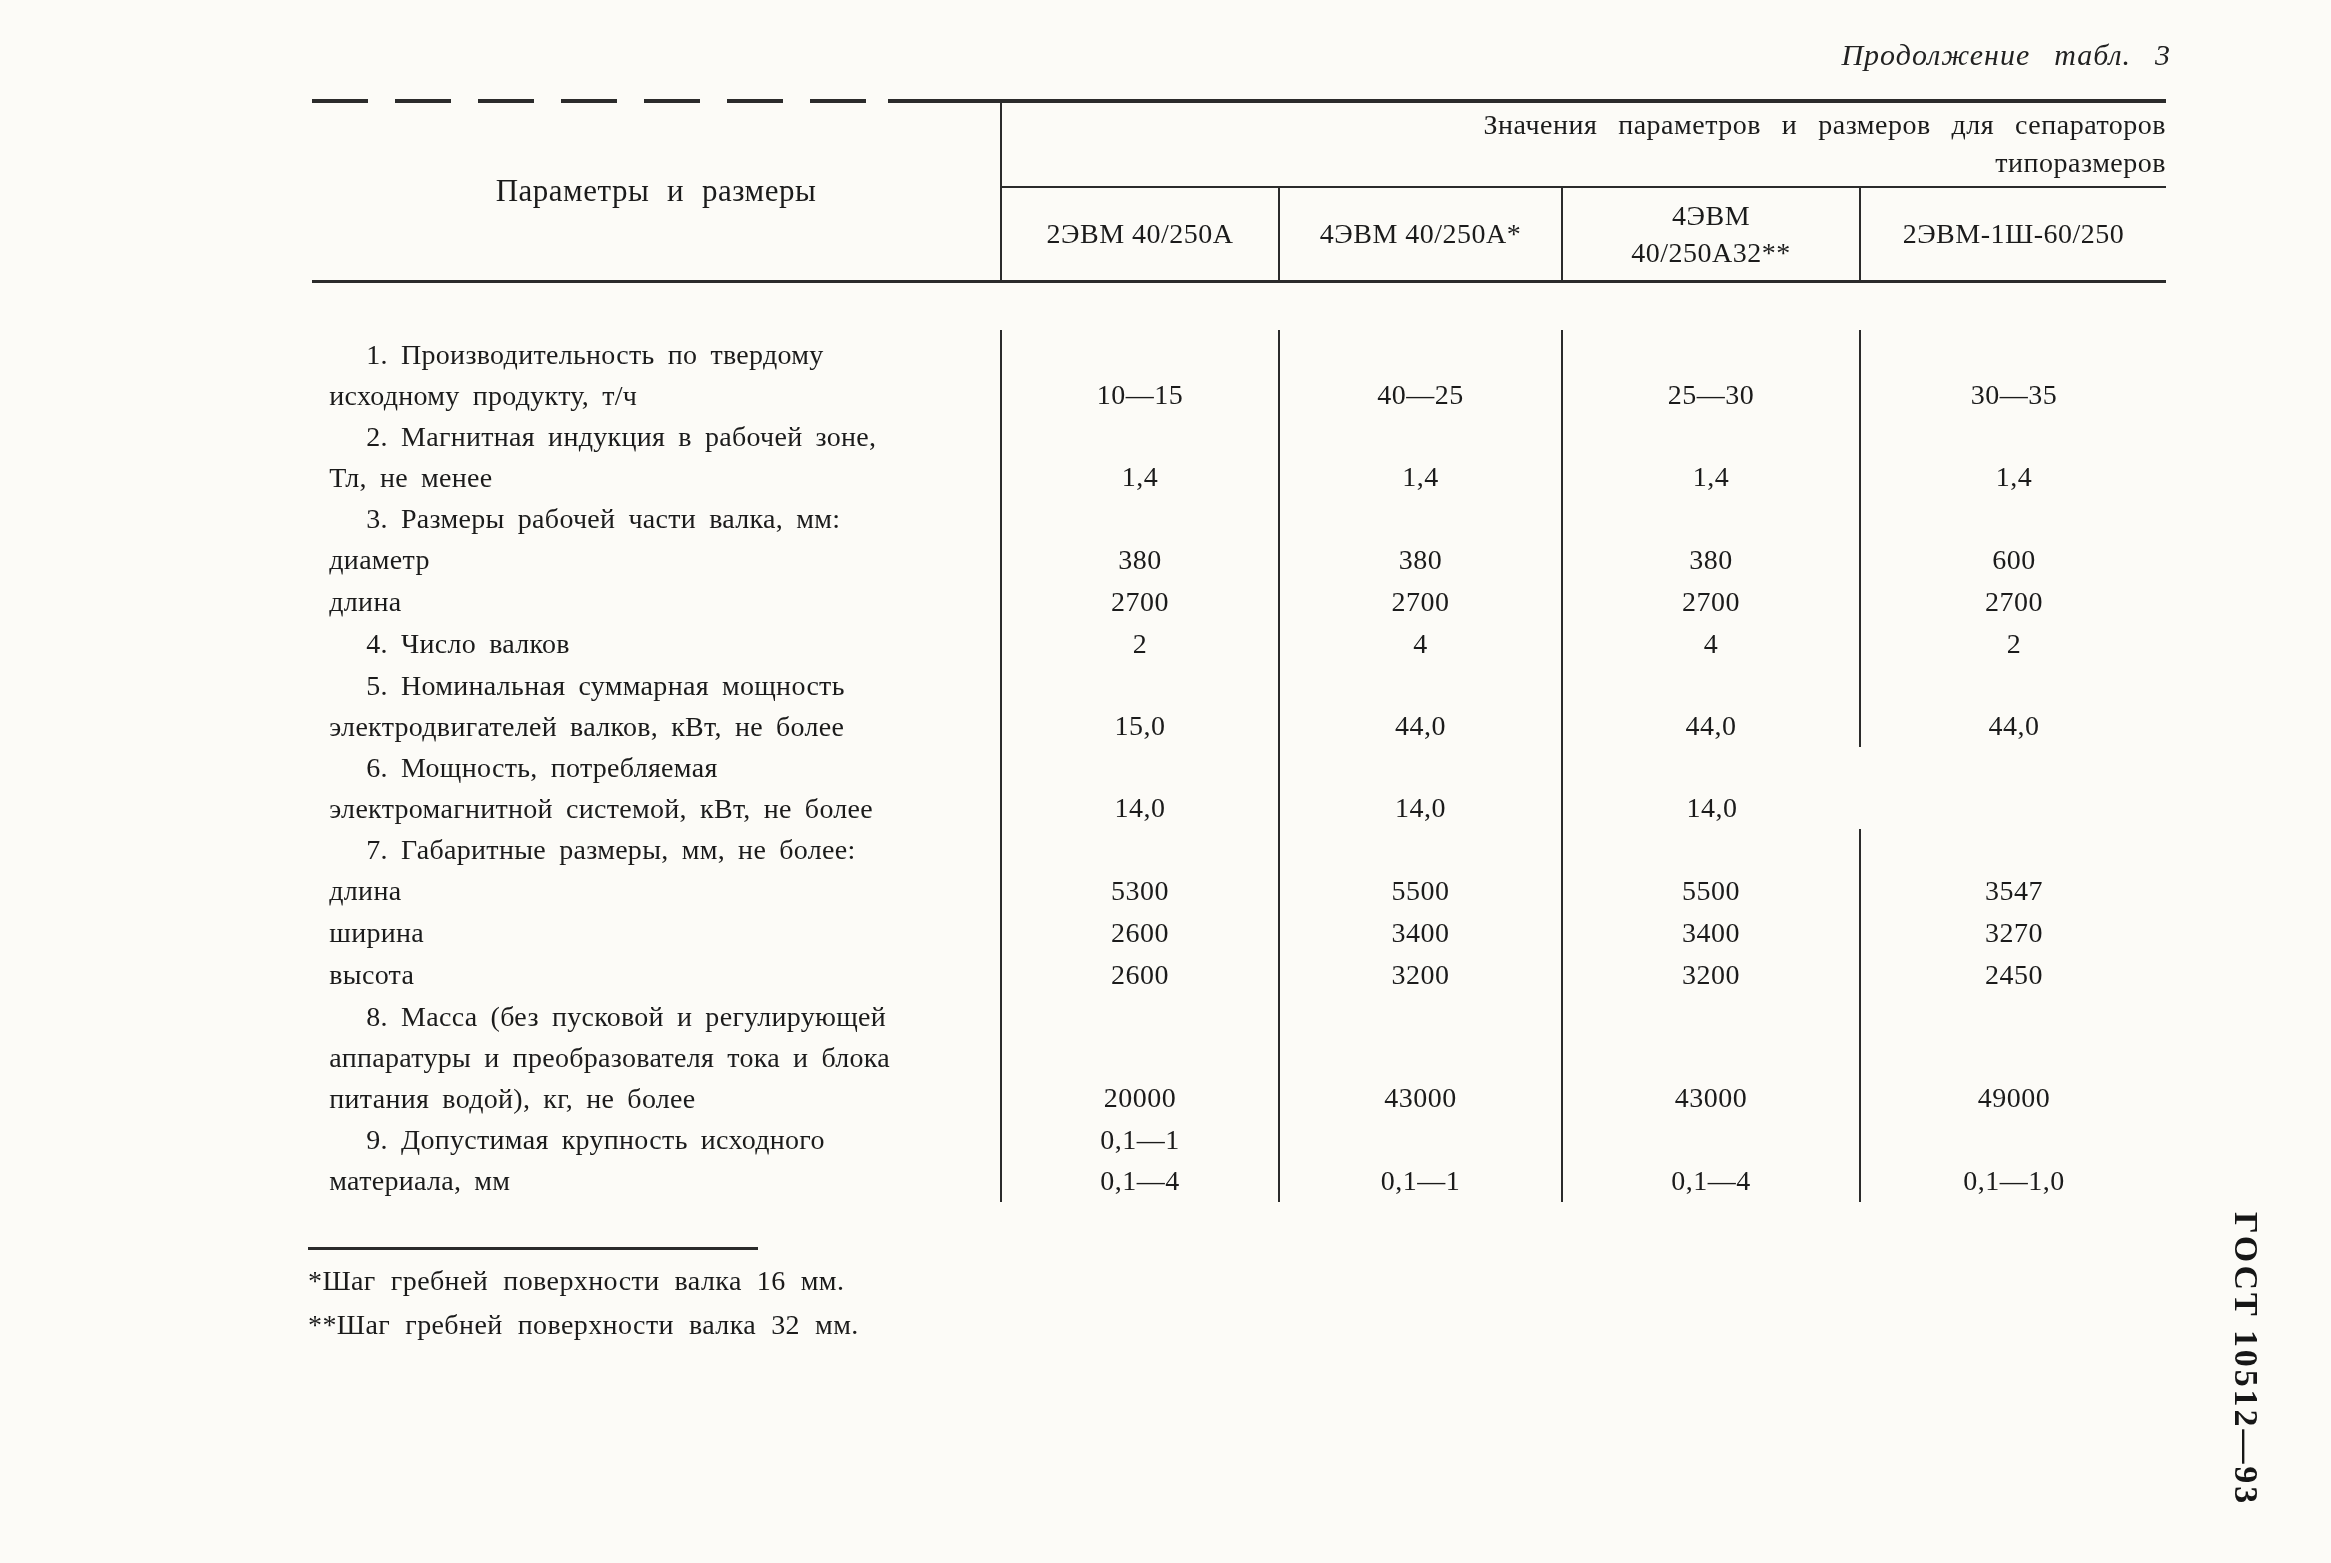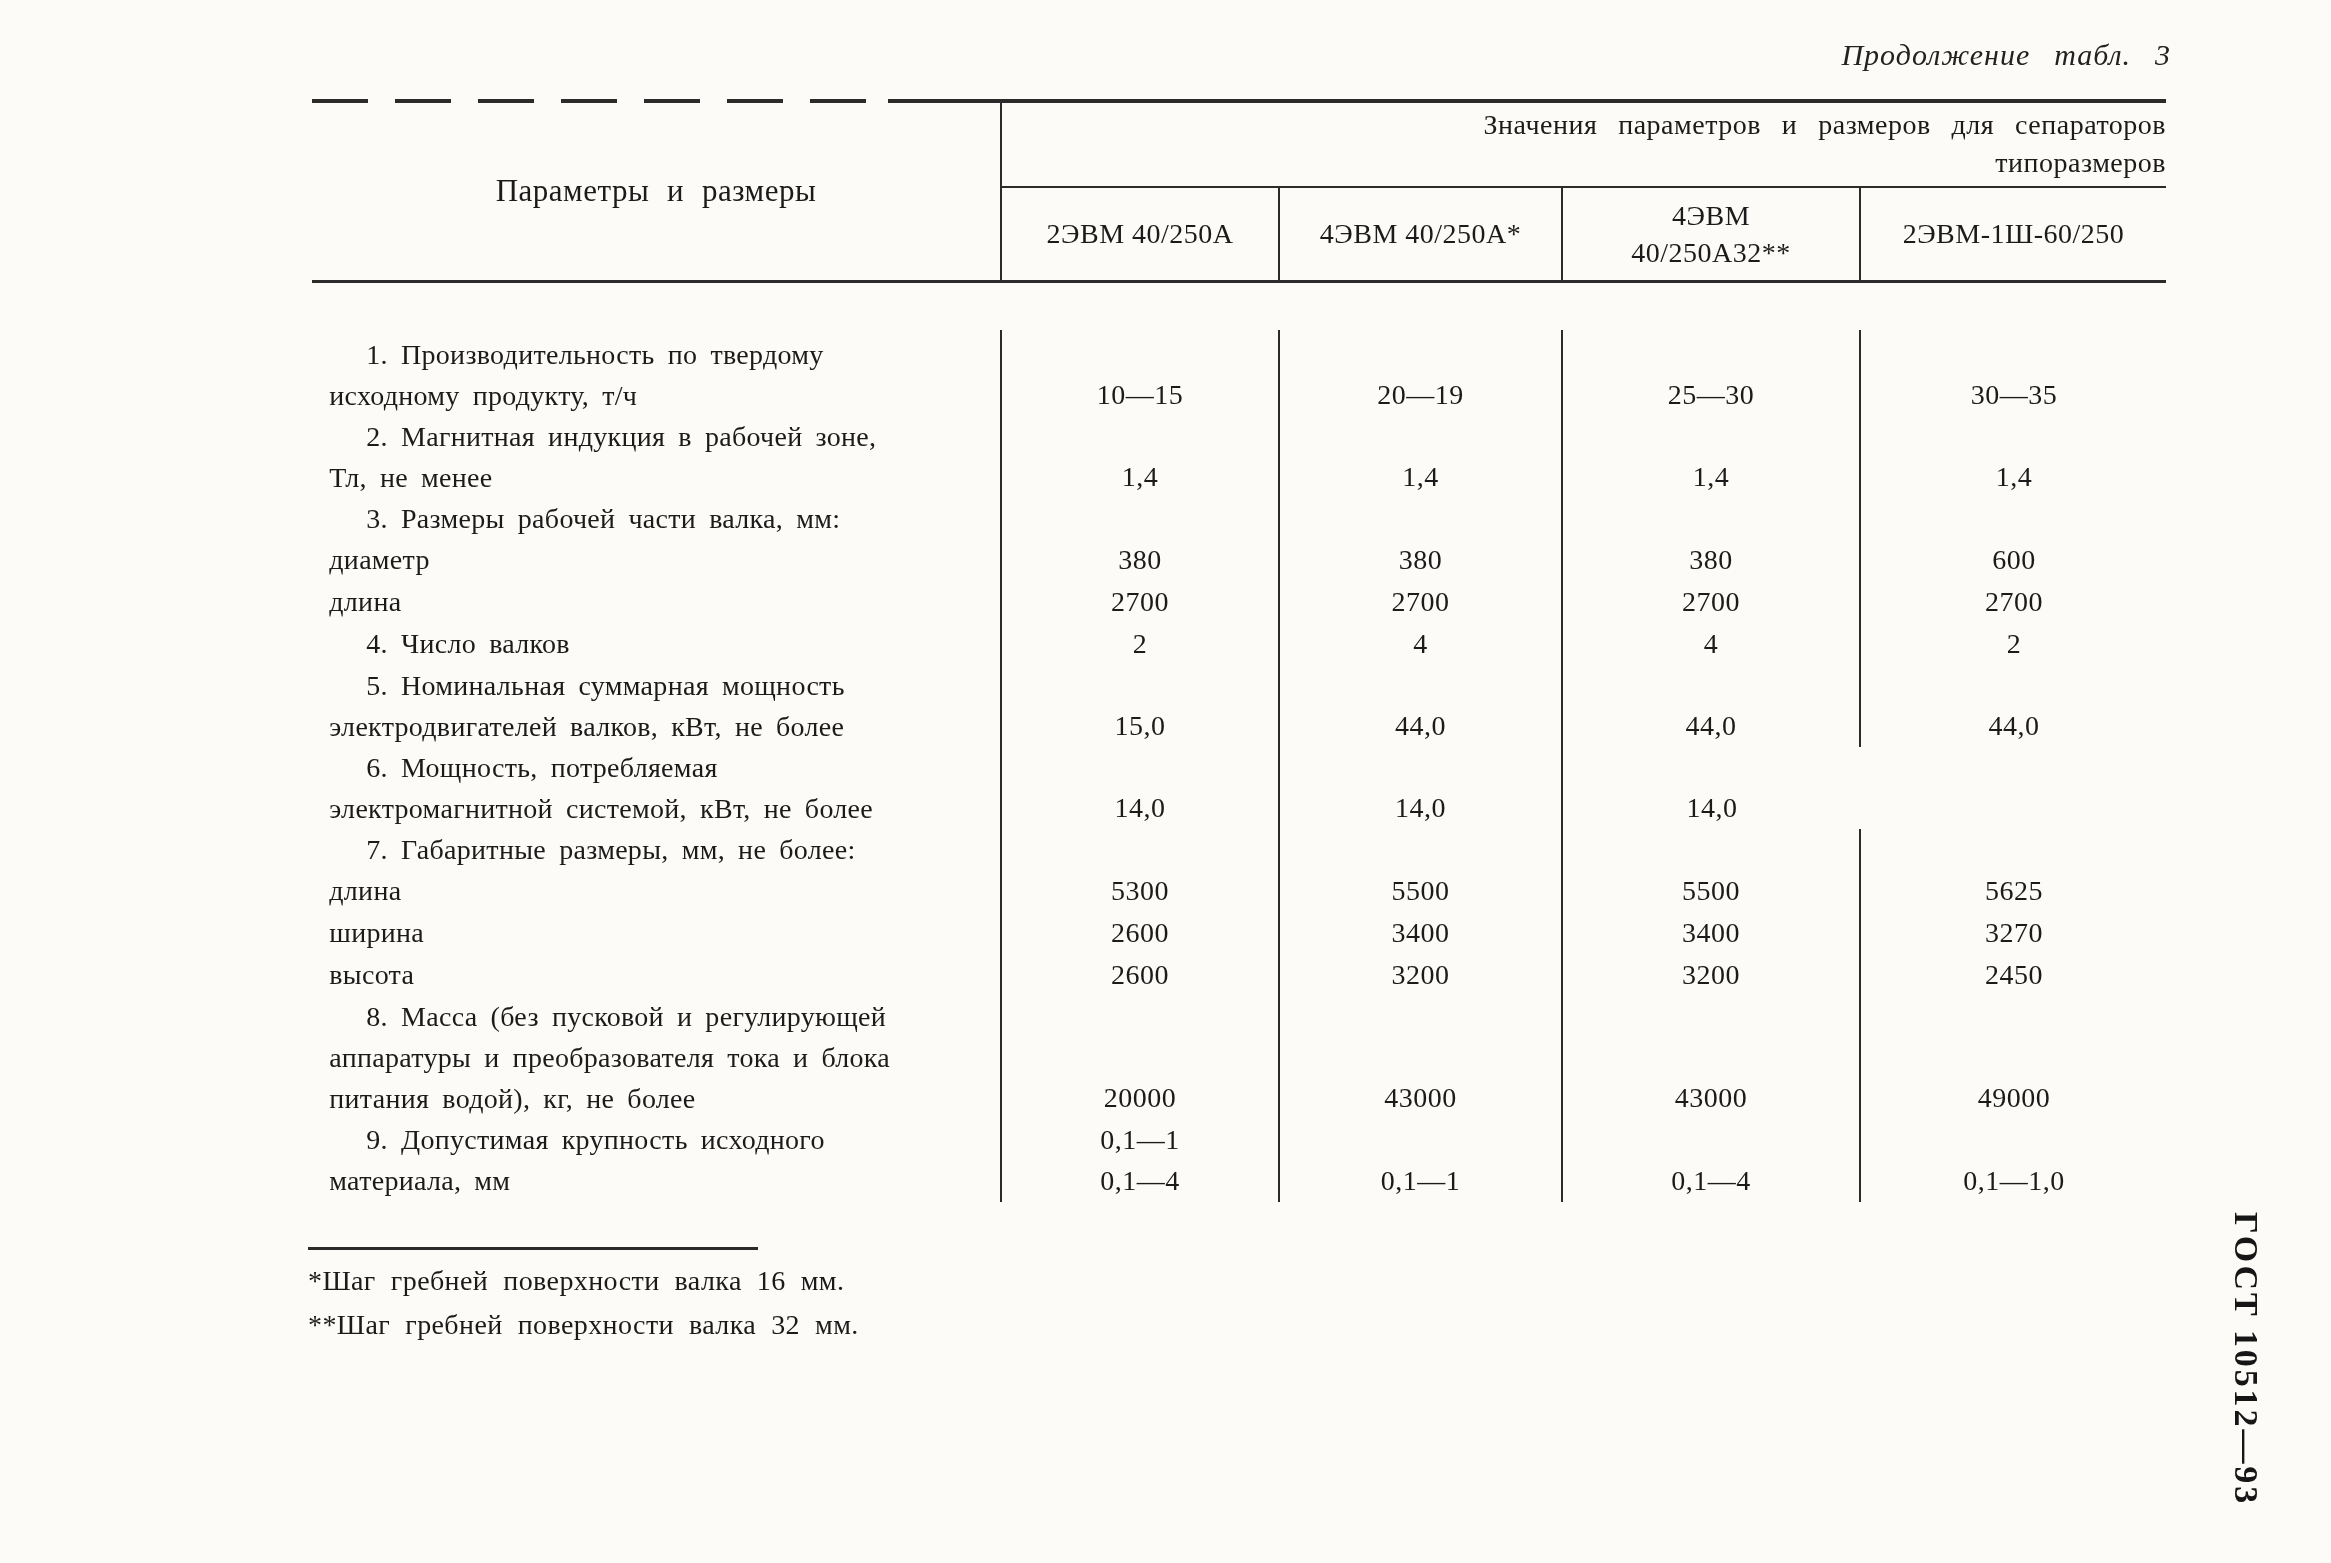--- a/index.html
+++ b/index.html
@@ -111,21 +111,21 @@
           <div class="colhead">2ЭВМ-1Ш-60/250</div>
         </div>
       </div>
     </div>
 
     <div class="tbody">
         <div class="trow">
           <div class="cell label num">1. Производительность по твердому
 исходному продукту, т/ч</div>
           <div class="cell val">10—15</div>
-          <div class="cell val">20—19</div>
+          <div class="cell val">40—25</div>
           <div class="cell val">25—30</div>
           <div class="cell val">30—35</div>
         </div>
         <div class="trow">
           <div class="cell label num">2. Магнитная индукция в рабочей зоне,
 Тл, не менее</div>
           <div class="cell val">1,4</div>
           <div class="cell val">1,4</div>
           <div class="cell val">1,4</div>
           <div class="cell val">1,4</div>
@@ -178,21 +178,21 @@
           <div class="cell val"></div>
           <div class="cell val"></div>
           <div class="cell val"></div>
           <div class="cell val"></div>
         </div>
         <div class="trow">
           <div class="cell label">длина</div>
           <div class="cell val">5300</div>
           <div class="cell val">5500</div>
           <div class="cell val">5500</div>
-          <div class="cell val">5625</div>
+          <div class="cell val">3547</div>
         </div>
         <div class="trow">
           <div class="cell label">ширина</div>
           <div class="cell val">2600</div>
           <div class="cell val">3400</div>
           <div class="cell val">3400</div>
           <div class="cell val">3270</div>
         </div>
         <div class="trow">
           <div class="cell label">высота</div>

